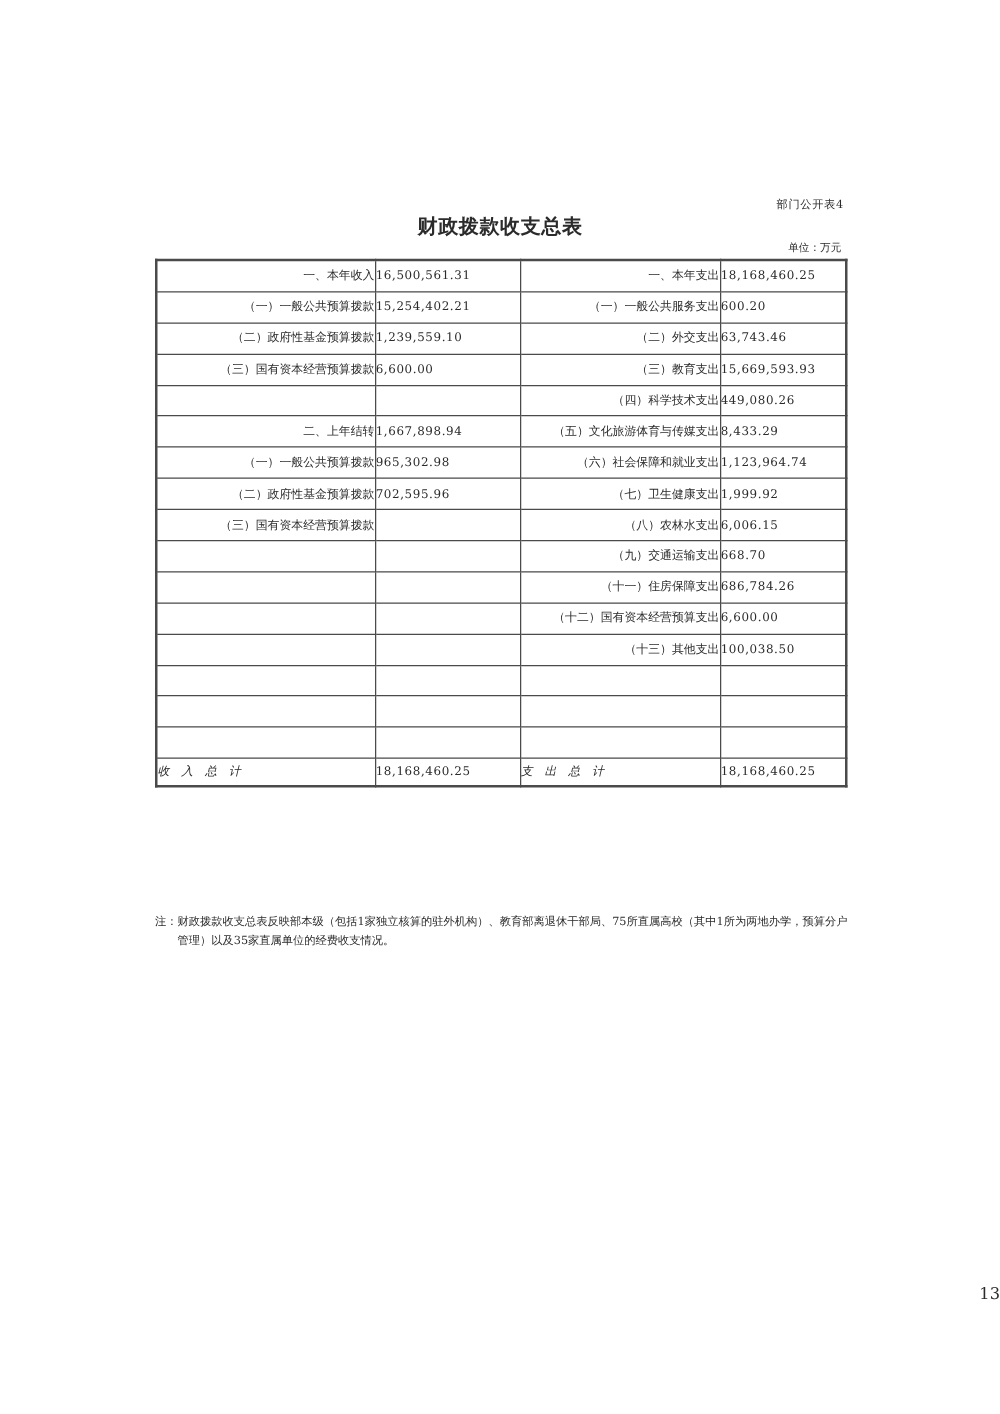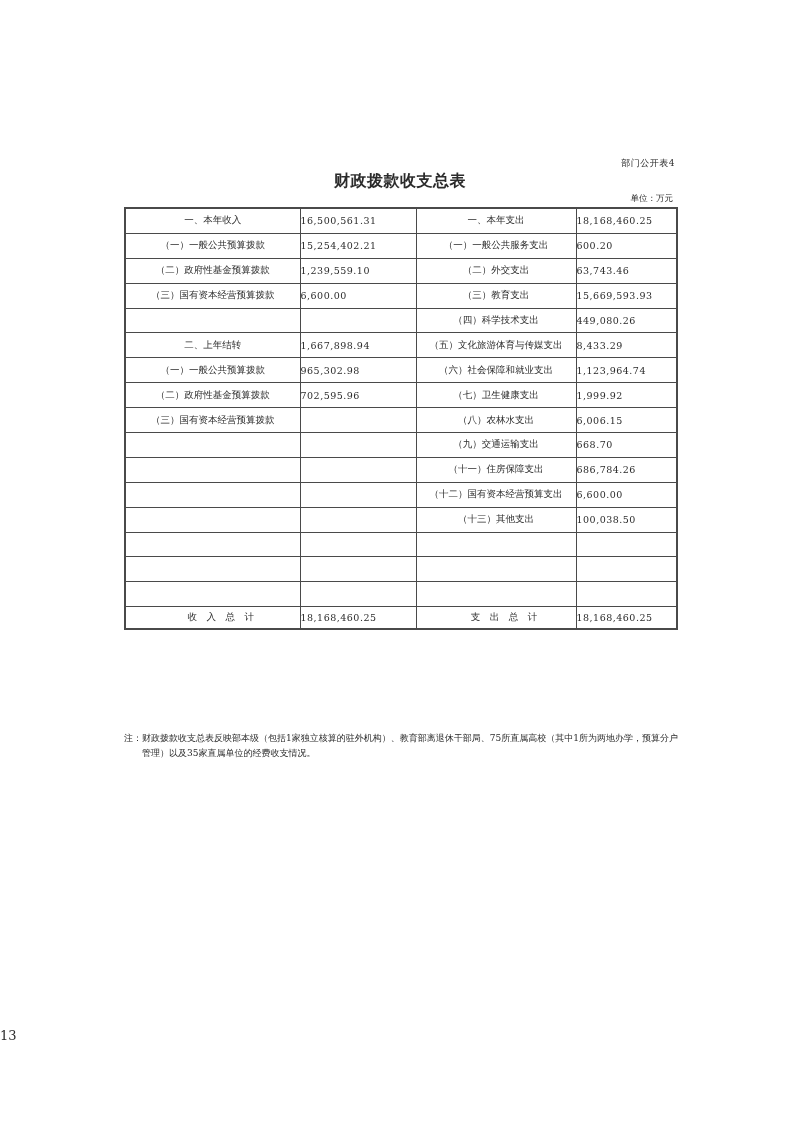--- a/index.html
+++ b/index.html
@@ -30,32 +30,32 @@
   table.budget th, table.budget td {
     border:1px solid #4a4a4a;
     font-weight:normal;
     font-size:9.5px;
     overflow:hidden; white-space:nowrap;
     padding:0;
   }
   tr.sec-header th { height:25px; font-size:10px; text-align:center; }
   tr.col-header td { height:24px; text-align:center; }
   tbody tr.data-row td { height:23.9px; }
-  td.item { text-align:center; padding-left:8px; }
+  td.item { text-align:right; padding-left:8px; }
   td.value { text-align:left; padding-right:5px; letter-spacing:0.5px; }
   tr.total-row td { height:21px; }
-  tr.total-row td.item { text-align:center; padding-left:16px; }
+  tr.total-row td.item { text-align:left; padding-left:0;font-style:italic; }
   .footnote {
     position:absolute; top:731px; left:124px; width:556px;
     font-size:9px; line-height:14.5px;
   }
   .footnote .line2 { padding-left:18px; }
   .page-number {
     position:absolute; top:1028px; left:0; width:100%;
-    text-align:left; font-size:13px;
+    text-align:right; font-size:13px;
   }
 </style>
 </head>
 <body>
 
 <div class="doc-label">部门公开表4</div>
 <div class="page-title">财政拨款收支总表</div>
 <div class="unit-label">单位：万元</div>
 
 <table class="budget">

